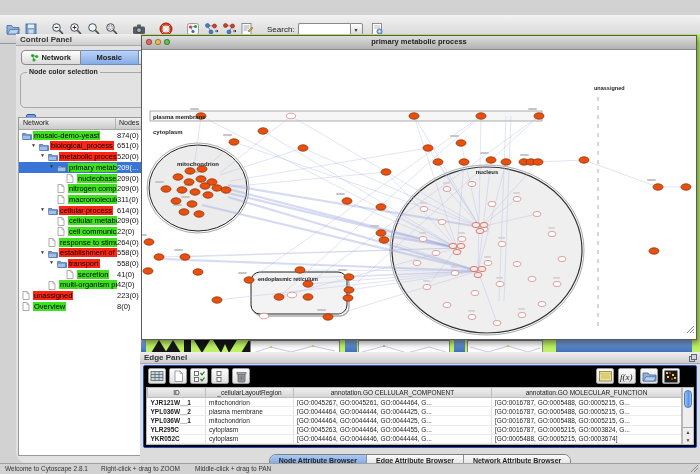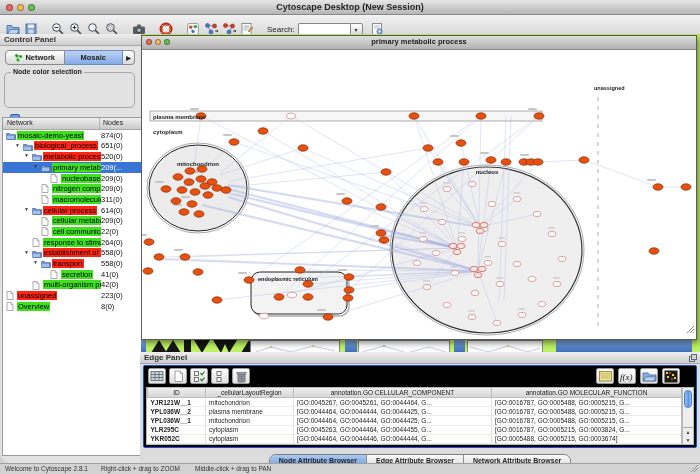--- a/index.html
+++ b/index.html
@@ -19,21 +19,21 @@
   .tbicon{width:16px;height:15px;display:inline-flex;align-items:center;justify-content:center;margin-right:2px;}
   .tbicon.gap{margin-left:9px;}
   .search-label{font-size:8px;color:#222;margin:0 3px 0 10px;}
   .searchbox{display:inline-flex;height:13px;}
   .searchbox input{width:52px;height:13px;border:1px solid #8a8a8a;border-right:none;
     border-radius:2px 0 0 2px;font-size:8px;padding:0 2px;box-sizing:border-box;}
   .search-dd{width:13px;height:13px;background:linear-gradient(#fdfdfd,#d8d8d8);
     border:1px solid #8a8a8a;border-radius:0 2px 2px 0;font-size:6px;line-height:12px;
     text-align:center;color:#333;box-sizing:border-box;}
   
-  .control-panel{position:absolute;left:0;top:34px;width:164px;bottom:10px;
+  .control-panel{position:absolute;left:16px;top:34px;width:164px;bottom:10px;
     background:#e2e2e2;border-right:1px solid #9a9a9a;box-sizing:border-box;border-radius:13px;}
   .panel-header{position:relative;height:12px;background:linear-gradient(#efefef,#cdcdcd);
     border-bottom:1px solid #a8a8a8;font-size:8px;font-weight:bold;color:#333;
     padding:1px 4px 0;box-sizing:border-box;}
   .float-btn{position:absolute;right:3px;top:2px;}
   .cp-tabs{position:absolute;top:16px;left:5px;width:130px;height:15px;display:flex;
     font-size:7.5px;font-weight:bold;color:#222;}
   .seg{flex:1;display:flex;align-items:center;justify-content:center;gap:2px;
     border:1px solid #8a8a8a;background:linear-gradient(#ffffff,#dadada);box-sizing:border-box;}
   .seg.first{border-radius:4px 0 0 4px;}
@@ -124,28 +124,20 @@
     border-top:1px solid #a0a0a0;font-size:6.5px;color:#333;}
   .statusbar span{position:absolute;top:1px;}
   .st0{left:5px;}.st1{left:101px;}.st2{left:195px;}
   .rlabel{font-weight:bold;fill:#222;}
 </style>
 </head>
 <body>
 
 <div class="app">
 
-  <div class="titlebar">
-    <div class="traffic">
-      <span class="tl red"></span>
-      <span class="tl yel"></span>
-      <span class="tl grn"></span>
-    </div>
-    <div class="win-title">Cytoscape Desktop (New Session)</div>
-  </div>
 
   <div class="toolbar">
     <span id="toolbar-icons" style="display:inline-flex;align-items:center;">
         <span class="tbicon">
           <svg width="14" height="14">
             <path d="M1,4 L1,12 L13,12 L13,5.5 L7,5.5 L5.5,3.5 L1,3.5 Z" fill="#8fb2d9" stroke="#3d64a0" stroke-width="0.8"></path>
             <path d="M1.5,12 L4,7.5 L13,7.5 L11,12 Z" fill="#bcd3ec" stroke="#3d64a0" stroke-width="0.7"></path>
           </svg>
         </span>
         <span class="tbicon">

